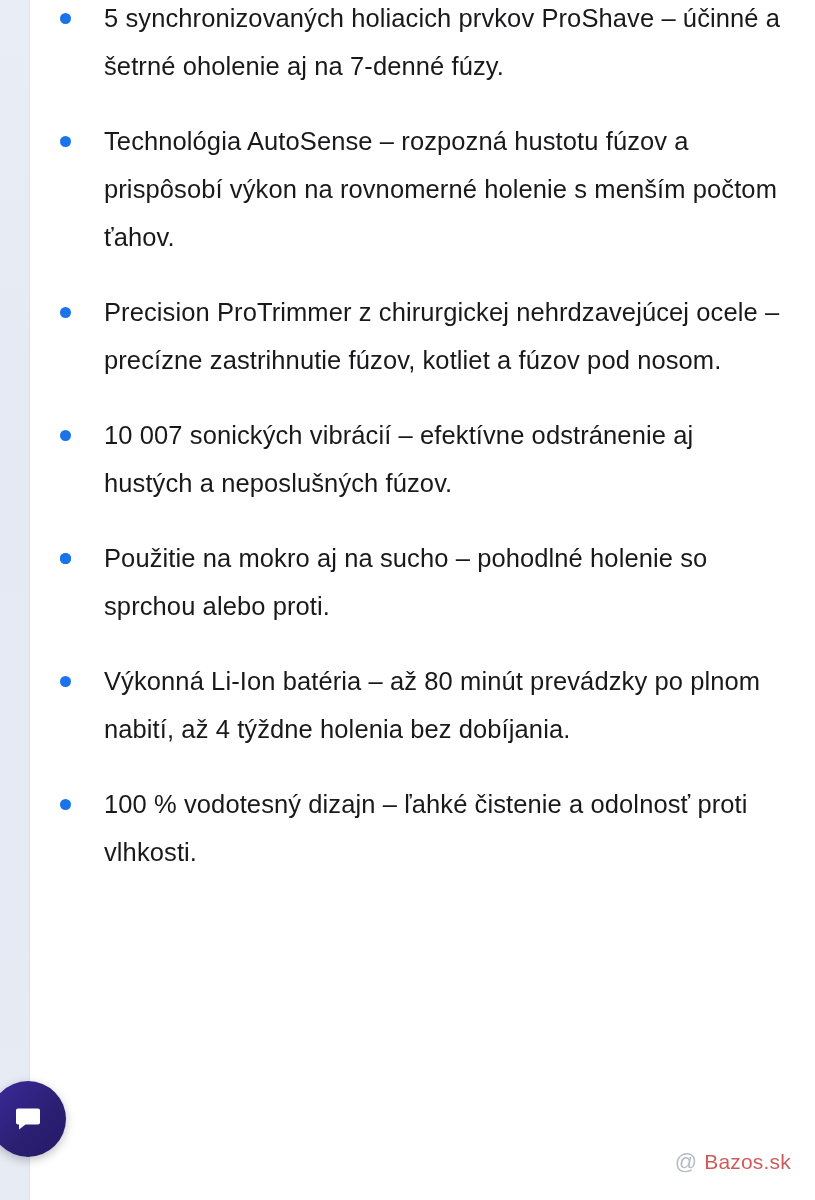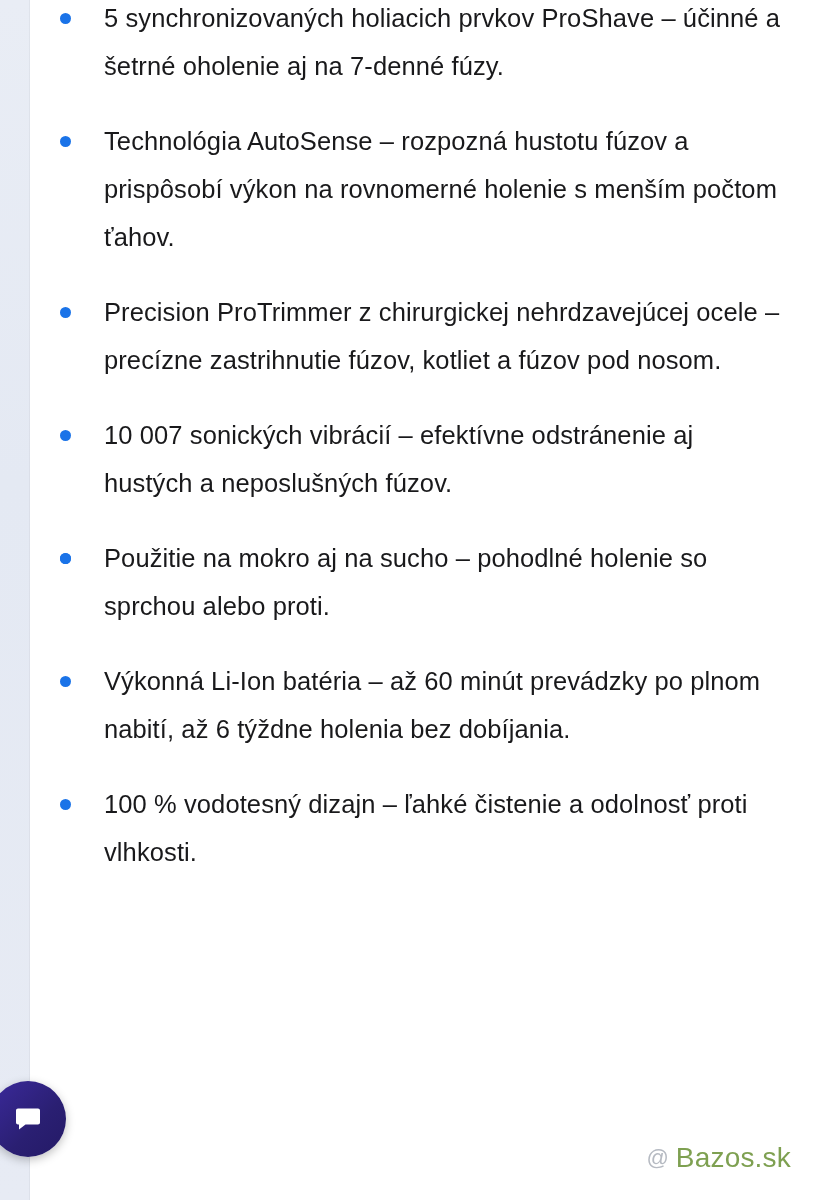--- a/index.html
+++ b/index.html
@@ -100,22 +100,22 @@
     gap: 7px;
     z-index: 6;
     opacity: 0.72;
   }
   .watermark .wm-mark {
     font-size: 22px;
     color: #9aa0ab;
     line-height: 1;
   }
   .watermark .wm-text {
-    font-size: 28px;
-    color: #4d7c0f;
+    font-size: 21px;
+    color: #b91c1c;
     letter-spacing: 0.2px;
   }
 
   
   .bottom-fade {
     position: absolute;
     left: 30px;
     right: 0;
     bottom: 0;
     height: 10px;
@@ -150,21 +150,21 @@
       </li>
       <li>
         <span class="bullet"></span>
       </li>
       <li>
         <span class="bullet"></span>
         <span>Použitie na mokro aj na sucho – pohodlné holenie so sprchou alebo proti.</span>
       </li>
       <li>
         <span class="bullet"></span>
-        <span>Výkonná Li-Ion batéria – až 60 minút prevádzky po plnom nabití, až 6 týždne holenia bez dobíjania.</span>
+        <span>Výkonná Li-Ion batéria – až 80 minút prevádzky po plnom nabití, až 4 týždne holenia bez dobíjania.</span>
       </li>
       <li>
         <span class="bullet"></span>
         <span>100 % vodotesný dizajn – ľahké čistenie a odolnosť proti vlhkosti.</span>
       </li>
       <li>
         
         
       </li>
     </ul>

